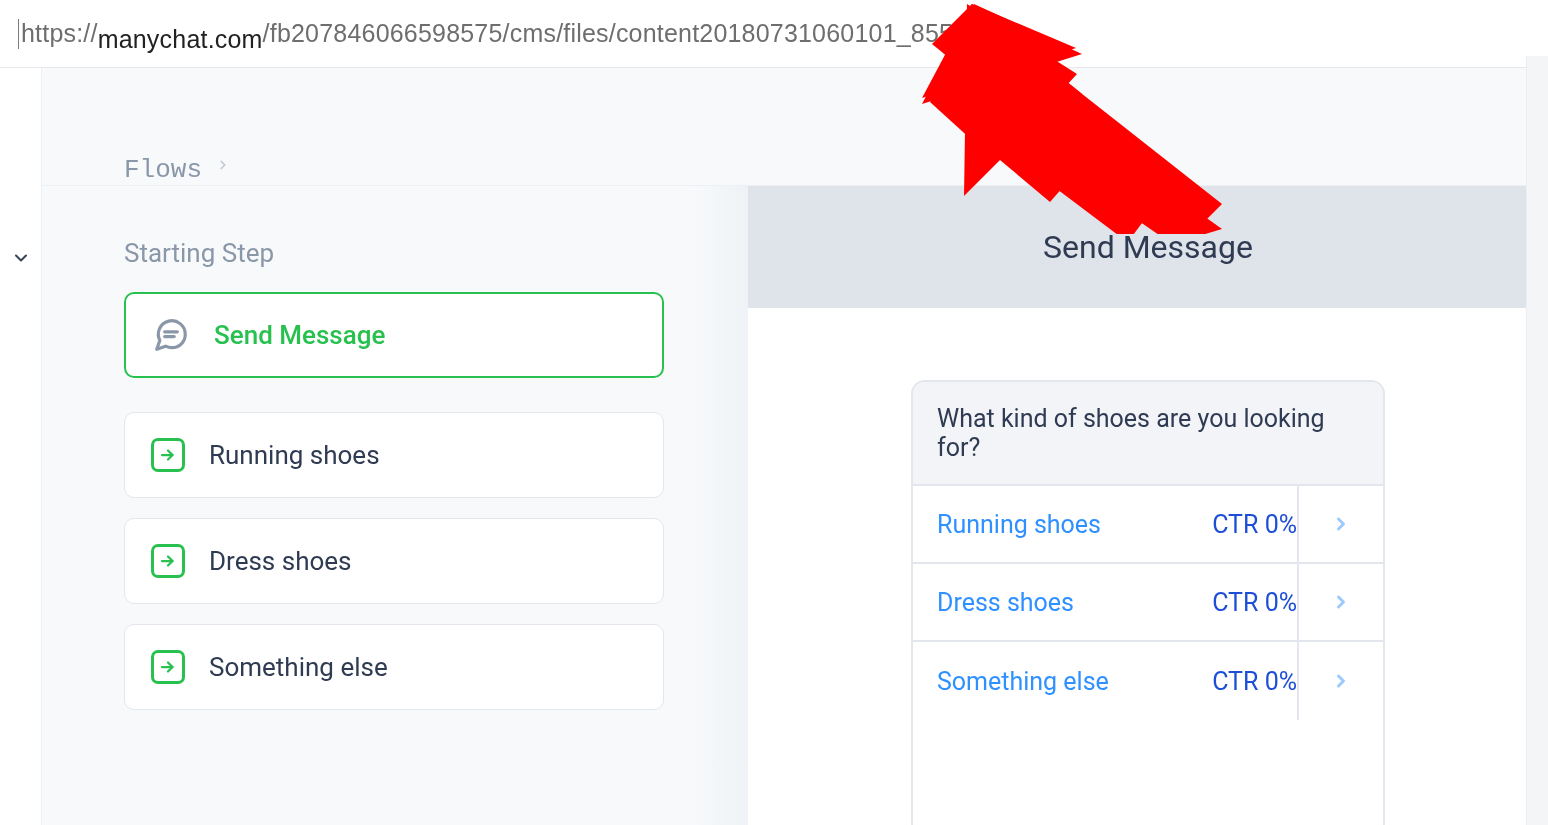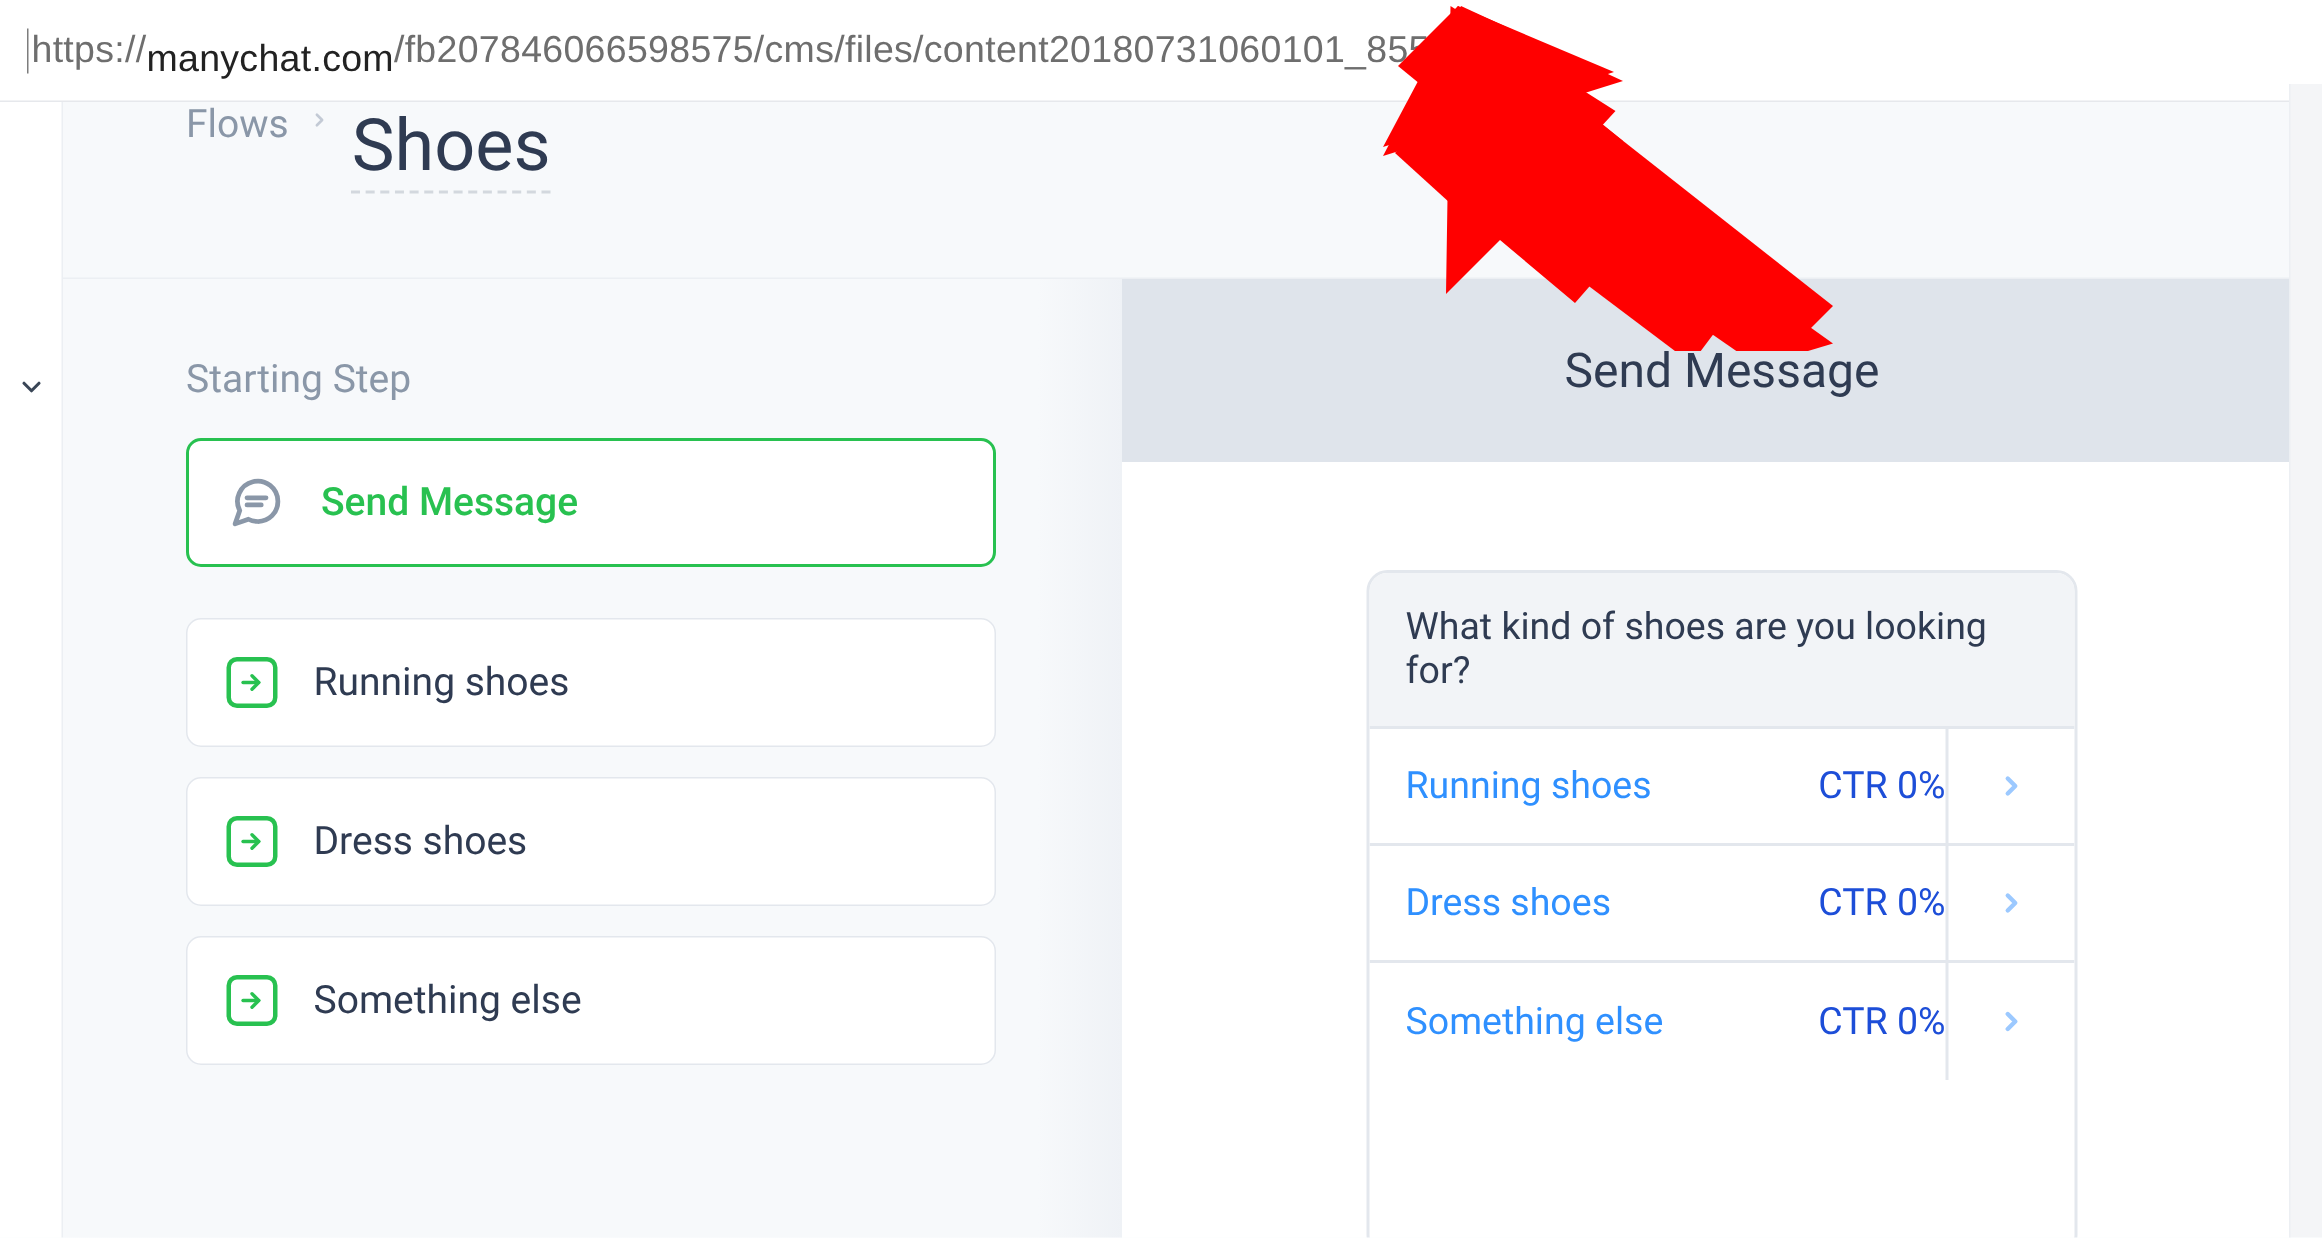--- a/index.html
+++ b/index.html
@@ -62,22 +62,23 @@
     display: flex;
     flex-direction: column;
   }
 
   
   .page-header {
     height: 118px;
     border-bottom: 1px solid #eceff3;
     background: #f7f9fb;
     display: flex;
-    align-items: flex-start;
+    align-items: flex-end;
     padding-left: 82px;
+    font-family: Liberation Mono, monospace;
   }
   .crumb-link {
     color: #8a97a8;
     font-size: 26px;
     font-weight: 400;
   }
   .crumb-sep {
     margin: 0 14px;
     color: #c3cad5;
     font-size: 26px;
@@ -278,21 +279,20 @@
 
   <div class="main">
 
     <div class="page-header">
       <span class="crumb-link">Flows</span>
       <span class="crumb-sep">
         <svg width="14" height="24" viewBox="0 0 24 24" fill="none" stroke="#c3cad5" stroke-width="3" stroke-linecap="round" stroke-linejoin="round">
             <polyline points="9 18 15 12 9 6"></polyline>
           </svg>
       </span>
-      <span class="crumb-title">Shoes</span>
     </div>
 
     <div class="workspace">
 
       <div class="col-left">
 
         <div class="section-label">Starting Step</div>
 
         <div class="step-card selected">
           <span class="icon-chat">

